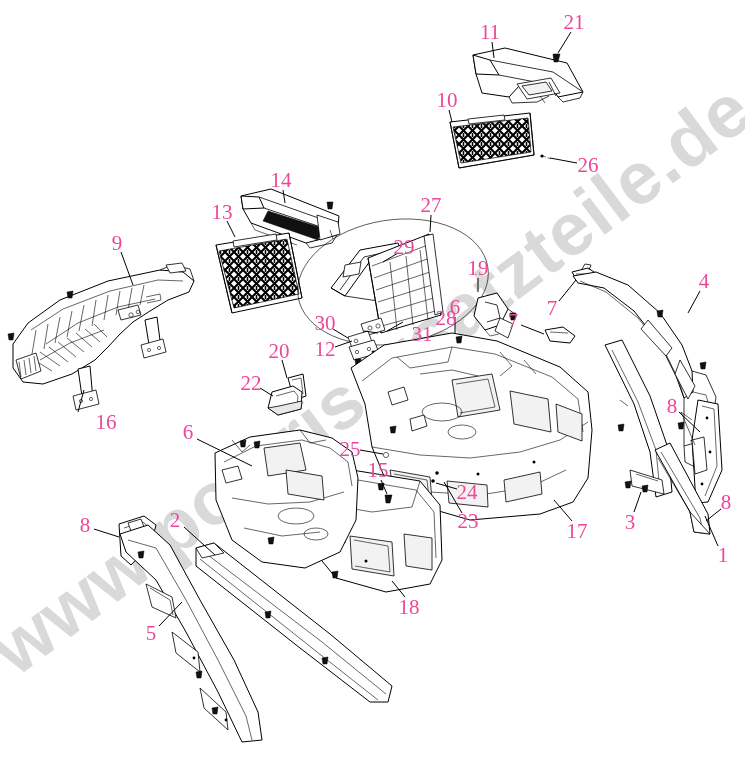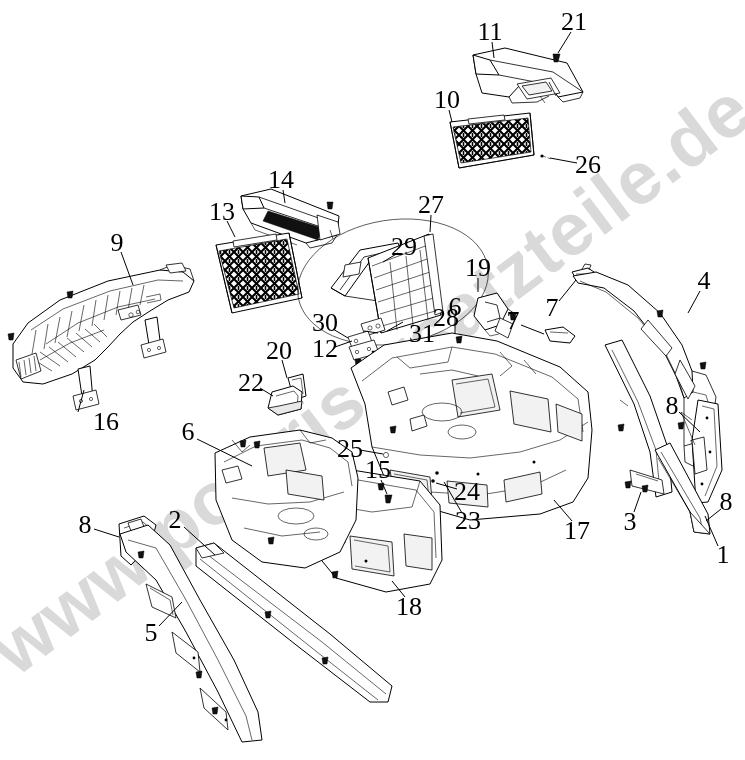--- a/index.html
+++ b/index.html
@@ -5,21 +5,21 @@
 <style>
   html,body{margin:0;padding:0;background:#ffffff;}
   body{width:745px;height:760px;overflow:hidden;
        font-family:"Liberation Serif", serif;}
   #stage{position:relative;width:745px;height:760px;background:#fff;overflow:hidden;}
   #wm{position:absolute;left:0;top:0;width:745px;height:760px;pointer-events:none;}
   #wm text{font-family:"Liberation Sans", sans-serif;font-weight:bold;
            fill:#d9d9d9;font-size:74px;letter-spacing:1px;}
   #art{position:absolute;left:0;top:0;}
   .lbl{position:absolute;font-family:"Liberation Serif", serif;
-       font-size:26px;color:#000000;line-height:1;white-space:nowrap;
+       font-size:21px;color:#ec4899;line-height:1;white-space:nowrap;
        transform:translate(-50%,-50%);}
   svg.art{display:block;}
   .ln{fill:none;stroke:#000;stroke-width:1;}
   .ln2{fill:none;stroke:#000;stroke-width:0.8;}
   .thin{fill:none;stroke:#000;stroke-width:0.6;}
   .fillw{fill:#fff;stroke:#000;stroke-width:1;}
   .fillw2{fill:#fff;stroke:#000;stroke-width:0.8;}
   .fillg{fill:#f2f2f2;stroke:#000;stroke-width:0.8;}
   .fillgg{fill:#e8e8e8;stroke:#000;stroke-width:0.8;}
   .dark{fill:#111;stroke:#000;stroke-width:0.5;}

